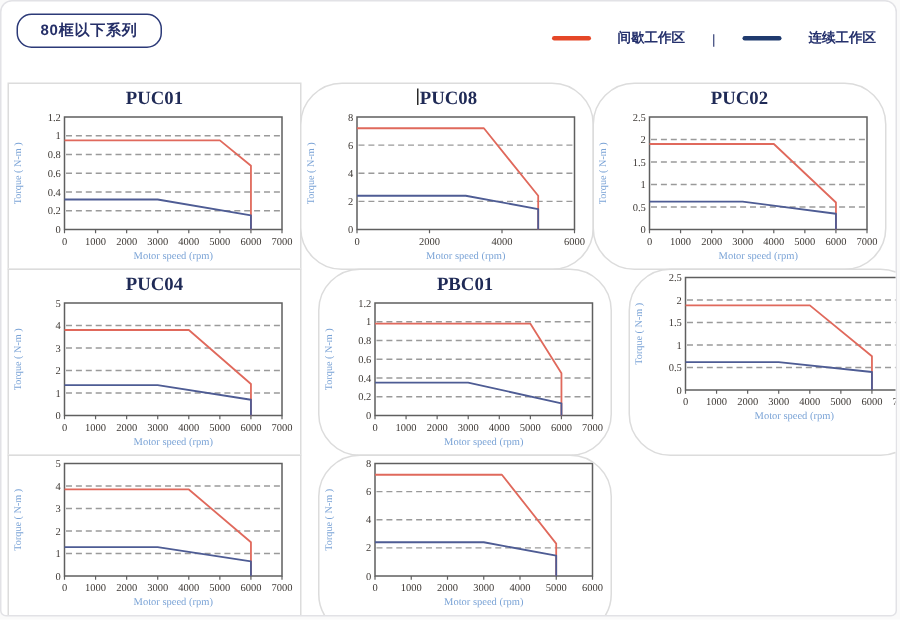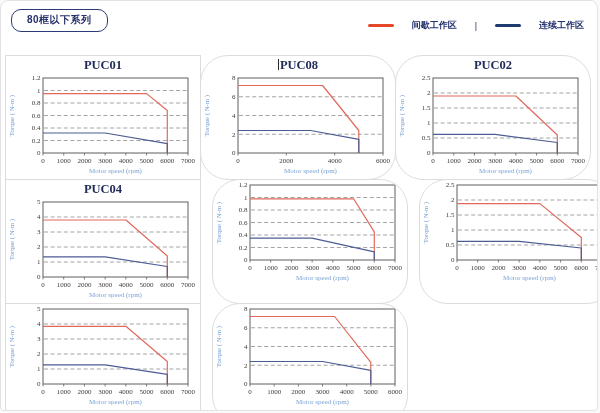--- a/index.html
+++ b/index.html
@@ -196,20 +196,21 @@
             <text x="161.28571428571428" y="90" text-anchor="middle" font-size="7" fill="#3f3a36" font-family="&quot;Liberation Serif&quot;,serif">6000</text>
             <line x1="182" y1="80" x2="182" y2="82.5" stroke="#5f5f5f" stroke-width="0.8"></line>
             <text x="182" y="90" text-anchor="middle" font-size="7" fill="#3f3a36" font-family="&quot;Liberation Serif&quot;,serif">7000</text>
             <text x="109.5" y="99.5" text-anchor="middle" font-size="7" fill="#7aa3d6" font-family="&quot;Liberation Serif&quot;,serif">Motor speed (rpm)</text>
             <text x="8" y="42.5" text-anchor="middle" font-size="6.8" fill="#7aa3d6" font-family="&quot;Liberation Serif&quot;,serif" transform="rotate(-90 8 42.5)">Torque ( N-m )</text>
             <polyline points="37.0,23.0 119.9,23.0 161.3,59.0 161.3,80.0" fill="none" stroke="#e0695c" stroke-width="1.2" stroke-linejoin="round" stroke-linecap="butt"></polyline>
             <polyline points="37.0,59.8 99.1,59.8 161.3,69.5 161.3,80.0" fill="none" stroke="#4e5c94" stroke-width="1.2" stroke-linejoin="round" stroke-linecap="butt"></polyline>
           </svg>
         </div>
         <div class="cell">
+          <div class="chart-title"><span>PBC01</span></div>
           <svg class="plot" width="194" height="104" viewBox="0 0 194 104">
             <rect x="37" y="5" width="145" height="75" fill="#ffffff" stroke="#5f5f5f" stroke-width="1"></rect>
             <text x="34.5" y="82.4" text-anchor="end" font-size="7" fill="#3f3a36" font-family="&quot;Liberation Serif&quot;,serif">0</text>
             <line x1="38" y1="67.5" x2="181" y2="67.5" stroke="#9a9a9a" stroke-width="0.9" stroke-dasharray="4 2.6"></line>
             <text x="34.5" y="69.9" text-anchor="end" font-size="7" fill="#3f3a36" font-family="&quot;Liberation Serif&quot;,serif">0.2</text>
             <line x1="38" y1="55" x2="181" y2="55" stroke="#9a9a9a" stroke-width="0.9" stroke-dasharray="4 2.6"></line>
             <text x="34.5" y="57.4" text-anchor="end" font-size="7" fill="#3f3a36" font-family="&quot;Liberation Serif&quot;,serif">0.4</text>
             <line x1="38" y1="42.5" x2="181" y2="42.5" stroke="#9a9a9a" stroke-width="0.9" stroke-dasharray="4 2.6"></line>
             <text x="34.5" y="44.9" text-anchor="end" font-size="7" fill="#3f3a36" font-family="&quot;Liberation Serif&quot;,serif">0.6</text>
             <line x1="38" y1="29.999999999999993" x2="181" y2="29.999999999999993" stroke="#9a9a9a" stroke-width="0.9" stroke-dasharray="4 2.6"></line>

